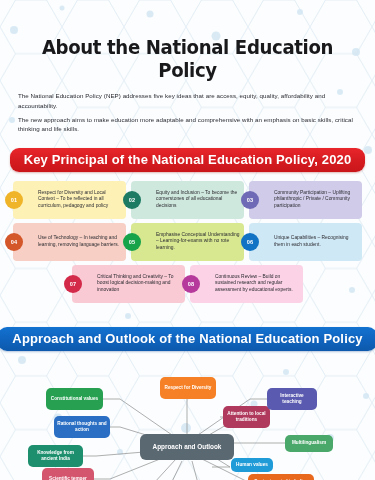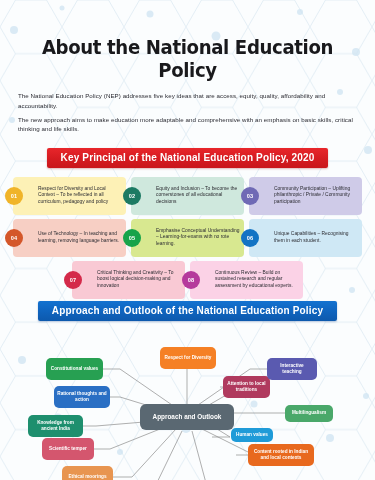--- a/index.html
+++ b/index.html
@@ -30,36 +30,36 @@
     color:#2c2c33;
     letter-spacing:0.05px;
   }
   .intro p + p { margin-top:4.5px; }
 
   
   .banner-wrap { display:flex; justify-content:center; }
   .banner {
     color:#fff;
     font-weight:bold;
-    font-size:10px;
+    font-size:13px;
     letter-spacing:0.15px;
     padding:4.5px 14px;
-    border-radius:2px;
+    border-radius:9px;
     white-space:nowrap;
   }
   .banner.red {
     background:linear-gradient(180deg,#e8262b 0%,#d51b20 55%,#c9161b 100%);
     box-shadow:0 1px 2px rgba(160,20,20,.3);
   }
   .banner.blue {
     background:linear-gradient(180deg,#1372d0 0%,#0f63bd 55%,#0d59ad 100%);
     box-shadow:0 1px 2px rgba(20,70,140,.3);
   }
   .banner-wrap.first { margin-top:14px; }
-  .banner-wrap.second { margin-top:2px; }
+  .banner-wrap.second { margin-top:24px; }
 
   
   .grid { margin-top:9px; padding:0 8px; }
   .row { display:flex; justify-content:center; }
   .row.r1 { gap:5px; }
   .row.r2 { gap:5px; margin-top:4px; }
   .row.r3 { gap:5px; margin-top:4px; }
   .card {
     position:relative;
     display:flex;

